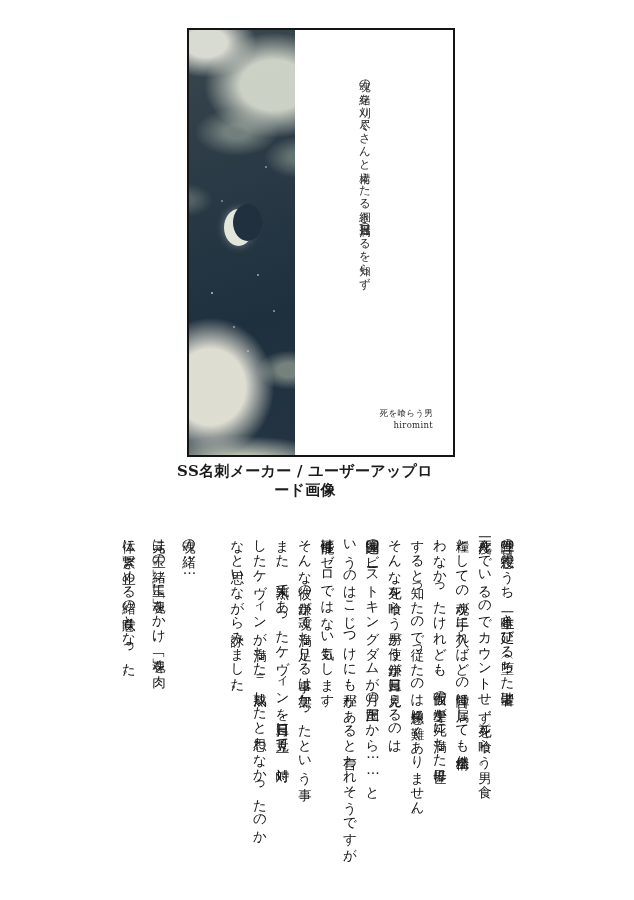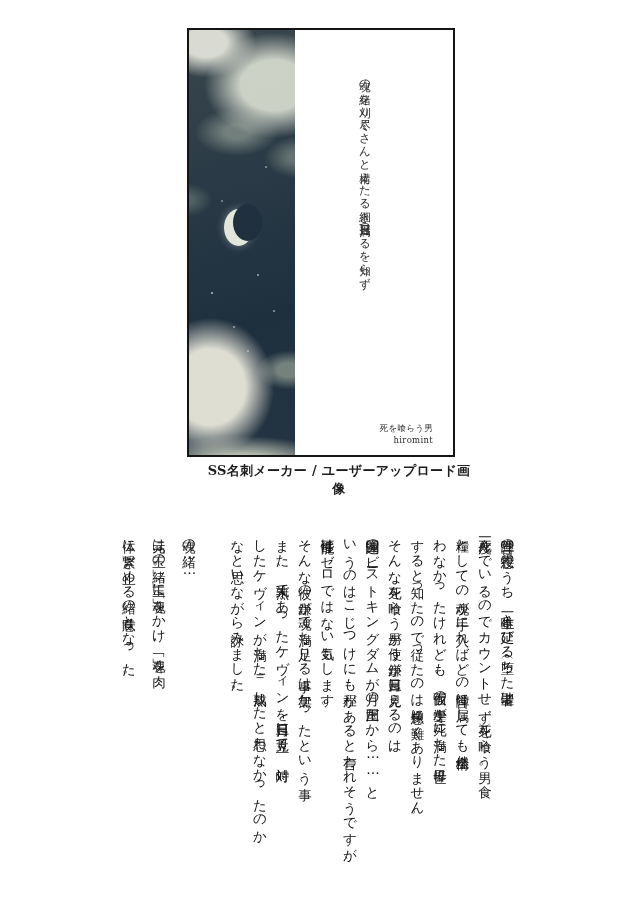--- a/index.html
+++ b/index.html
@@ -54,29 +54,29 @@
        8px 120px 0 rgba(255,255,255,.45);
   }
   .card-white { position: absolute; left: 106px; top: 0; right: 0; bottom: 0; background: #fff; }
   .poem {
     position: absolute; left: 62px; top: 42px; height: 322px;
     writing-mode: vertical-rl; text-orientation: upright;
     font-size: 11.5px; line-height: 15px; letter-spacing: 0;
     white-space: nowrap; color: #2b2b2b;
   }
   .credit {
-    position: absolute; right: 20px; bottom: 9px;
+    position: absolute; right: 20px; bottom: 24px;
     text-align: right; font-size: 8.5px; line-height: 12px; color: #2b2b2b;
     letter-spacing: .3px;
   }
 
   
   .caption {
-    position: absolute; left: 205px; top: 462px; width: 268px;
-    text-align: center; font-size: 13px; font-weight: 600;
+    position: absolute; left: 171px; top: 462px; width: 268px;
+    text-align: center; font-size: 15px; font-weight: 600;
     letter-spacing: .3px; color: #1c1c1c;
   }
 
   
   .essay {
     position: absolute; top: 530px; right: 115px; height: 352px;
     writing-mode: vertical-rl; text-orientation: upright;
     font-size: 13.5px; color: #151515;
   }
   .essay .line { white-space: nowrap; }

